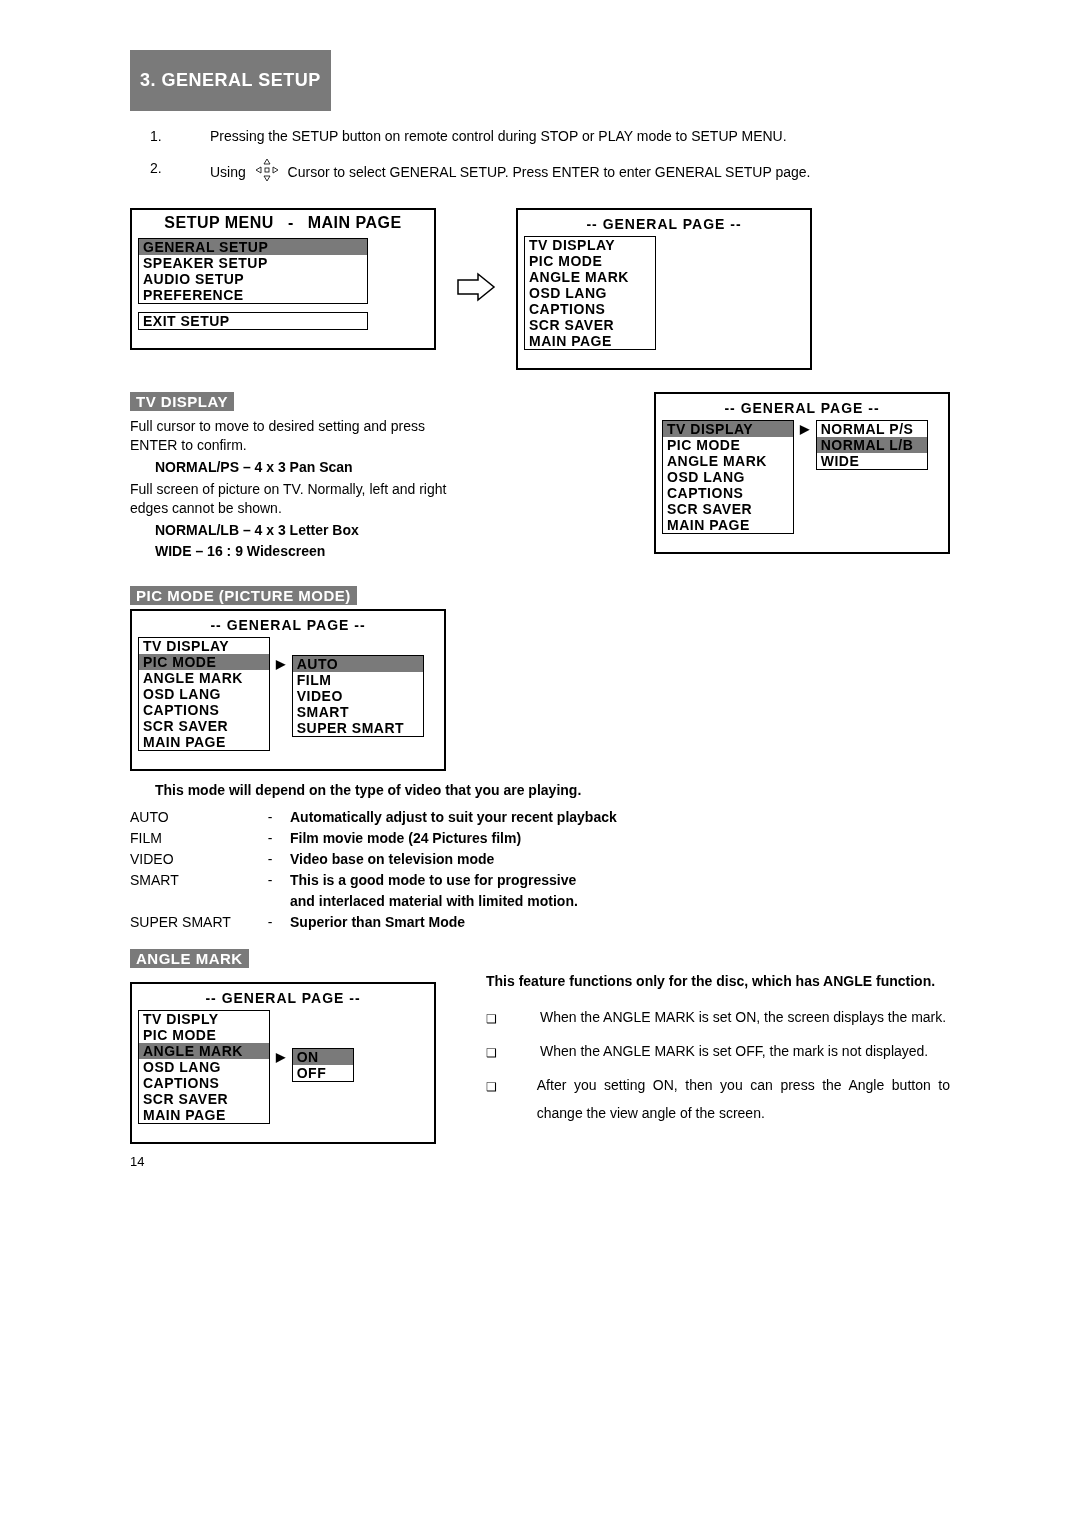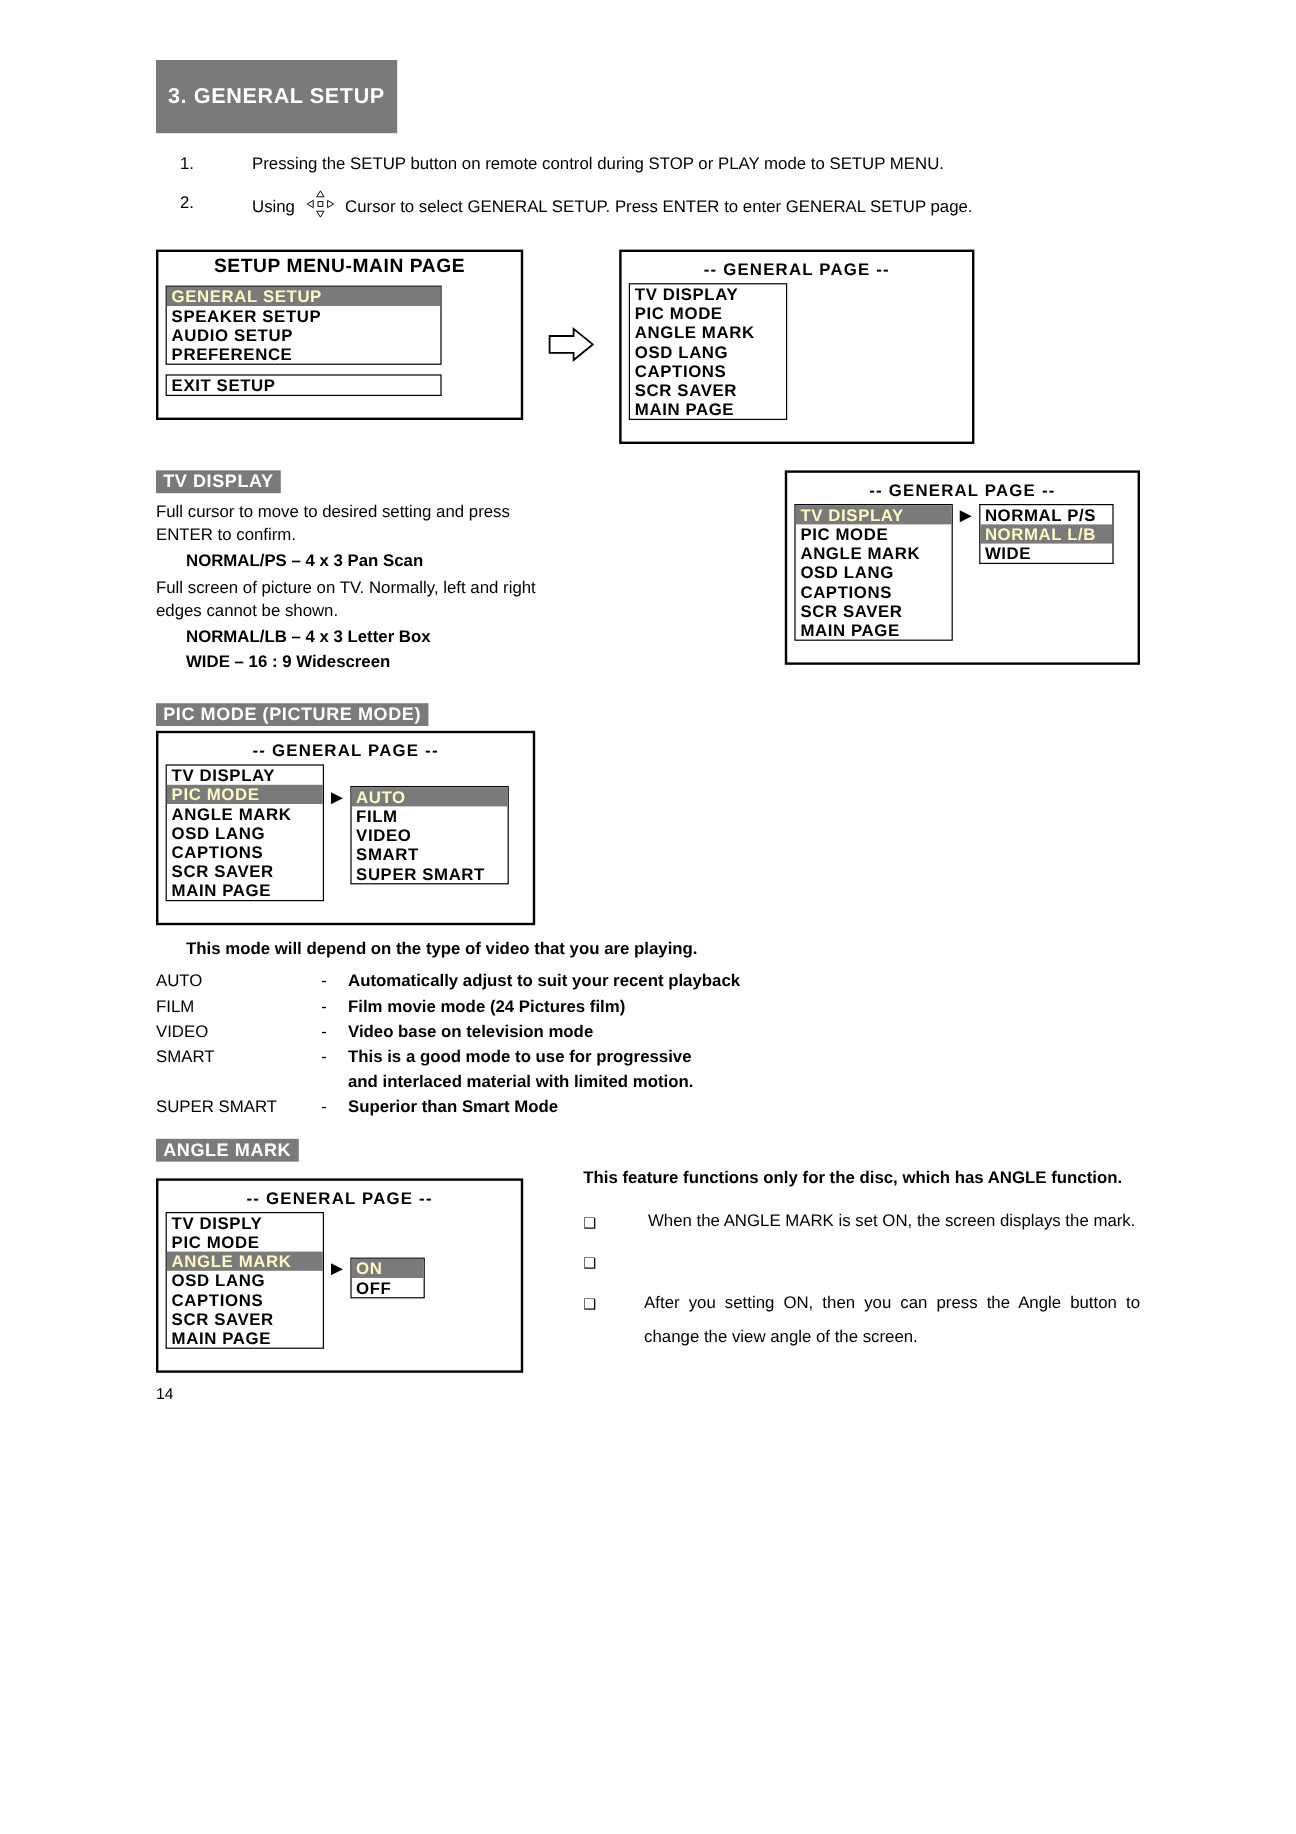--- a/index.html
+++ b/index.html
@@ -70,21 +70,21 @@
     width: 130px;
   }
   .menu-list.wider { width: 228px; }
   .menu-list .mi {
     padding: 0 4px;
     font-weight: bold;
     border-top: none;
   }
   .menu-list .mi.sel {
     background: #7a7a7a;
-    color: #fef9c3;
+    color: #000000;
   }
   .sub-col {
     display: flex;
     gap: 4px;
     align-items: flex-start;
   }
   .tri {
     font-size: 12px;
     line-height: 18px;
     padding: 0 2px;
@@ -115,21 +115,21 @@
   .angle-right {
     flex: 1;
     font-size: 14px;
     line-height: 2.0;
   }
   .angle-right .lead { font-weight: bold; margin-bottom: 12px; line-height:1.4;}
   .bul { display:flex; gap: 40px; margin-bottom: 6px; text-align: justify;}
   .bul .sq { width: 14px; font-size: 12px; padding-top:4px;}
   .pnum { text-align:left; font-size:13px; margin-top:10px;}
   .gap { height: 8px; }
-  .setup-title-row { display:flex; justify-content:center; gap:0; font-size:16px; padding-bottom:6px;}
+  .setup-title-row { display:flex; justify-content:center; gap:14px; font-size:16px; padding-bottom:6px;}
 </style>
 </head>
 <body>
 
 <div class="page">
 
   <div class="section-title">
     <span>3.  GENERAL SETUP</span>
   </div>
 
@@ -312,20 +312,21 @@
     </div>
 
     <div class="angle-right">
       <div class="lead">This feature functions only for the disc, which has ANGLE function.</div>
       <div class="bul">
           <div class="sq">❑</div>
           <div>When the ANGLE MARK is set ON, the screen displays the mark.</div>
         </div>
       <div class="bul">
           <div class="sq">❑</div>
+          <div>When the ANGLE MARK is set OFF, the mark is not displayed.</div>
         </div>
       <div class="bul">
           <div class="sq">❑</div>
           <div>After you setting ON, then you can press the Angle button to change the view angle of the screen.</div>
         </div>
     </div>
   </div>
 
   <div class="pnum">14</div>
 </div>

